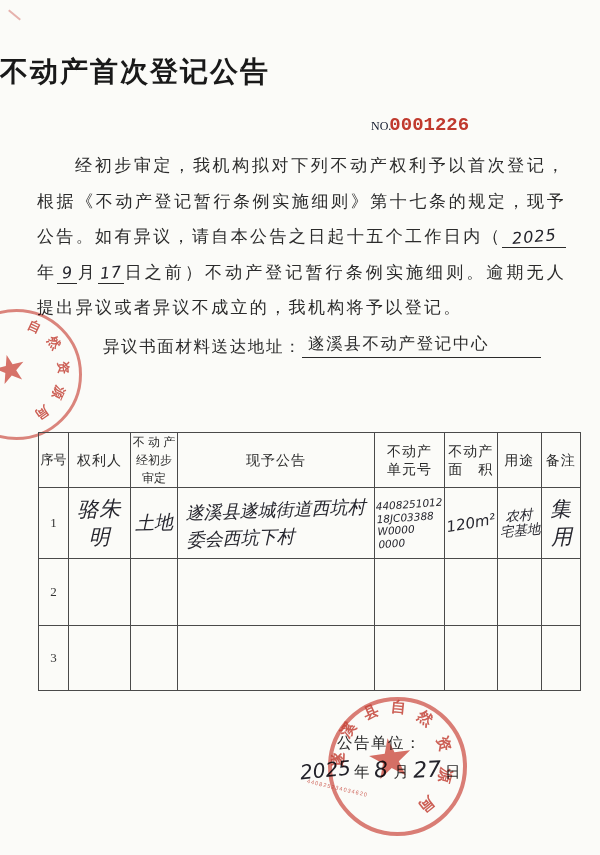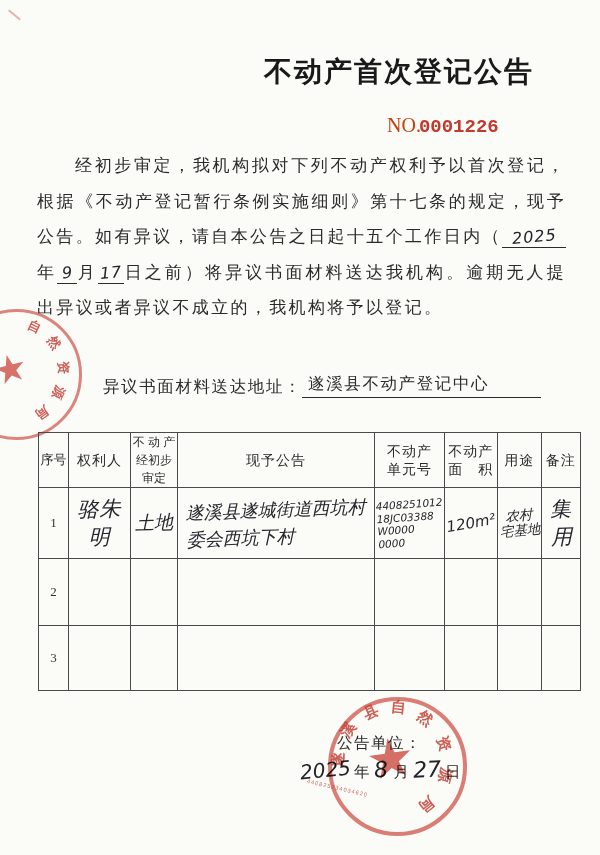--- a/index.html
+++ b/index.html
@@ -7,26 +7,26 @@
     position:relative; width:600px; height:855px; margin:0 auto;
     background:#fbfbf8; overflow:hidden;
     font-family:"Liberation Sans", sans-serif; color:#2d2d2d;
   }
 
   
   .corner-mark { position:absolute; left:7px; top:14px; width:15px; height:2px;
     background:rgba(200,70,60,.4); transform:rotate(40deg); }
 
   
-  .title { position:absolute; left:0; top:53px; width:534px; text-align:right;
+  .title { position:absolute; left:0; top:53px; width:534px; text-align:left;
     font-size:28px; font-weight:bold; letter-spacing:2px; color:#191919; }
 
   
   .no-line { position:absolute; left:371px; top:114px; white-space:nowrap; }
-  .no-label { font-family:"Liberation Serif", serif; font-size:20px; color:#c2410c;margin-left:16px; }
+  .no-label { font-family:"Liberation Serif", serif; font-size:12px; color:#0f172a; }
   .no-number { font-family:"Liberation Mono", monospace; font-size:19px; font-weight:bold;
     color:#c03a2e; margin-left:-2px; }
 
   
   .para { position:absolute; left:37px; top:148px; width:529px;
     font-size:17px; line-height:35.6px; letter-spacing:2.35px;
     text-align:justify; text-indent:38px; color:#2b2b2b; }
   .blank { display:inline-block; border-bottom:1.5px solid #2b2b2b;
     text-indent:0; text-align:center; letter-spacing:1px; line-height:20px; }
   .blank-year { width:64px; }
@@ -35,21 +35,21 @@
   .hw { font-family:"DejaVu Sans", cursive; font-style:italic; color:#23232b; }
   .blank .hw { display:inline-block; transform:rotate(-5deg); font-size:16px; }
 
   
   .address-line { position:absolute; left:103px; top:333px; font-size:16.5px;
     letter-spacing:1.6px; white-space:nowrap; }
   .contact-line { position:absolute; left:191px; top:379px; font-size:16.5px;
     letter-spacing:1.6px; white-space:nowrap; }
   .u-value { display:inline-block; border-bottom:1.5px solid #2b2b2b;
     padding-bottom:2px; vertical-align:bottom; }
-  .address-line .u-value { width:233px; padding-left:6px;margin-top:40px; }
+  .address-line .u-value { width:233px; padding-left:6px; }
   .contact-line .u-value { width:231px; padding-left:4px;
     font-family:"Liberation Serif", serif; font-size:17px; letter-spacing:2px; }
 
   
   .reg-table { position:absolute; left:38px; top:432px; border-collapse:collapse;
     table-layout:fixed; }
   .reg-table td { border:1px solid #4a4a4a; padding:0; text-align:center;
     vertical-align:middle; overflow:visible; }
   .tr-head td { height:46px; font-size:14px; letter-spacing:1px;
     white-space:pre-line; line-height:18px; color:#2b2b2b; }
@@ -122,21 +122,21 @@
 
   <div class="corner-mark"></div>
 
   <div class="title">不动产首次登记公告</div>
 
   <div class="no-line">
     <span class="no-label">NO.</span><span class="no-number">0001226</span>
   </div>
 
   <div class="para">
-    <span>经初步审定，我机构拟对下列不动产权利予以首次登记，根据《不动产登记暂行条例实施细则》第十七条的规定，现予公告。如有异议，请自本公告之日起十五个工作日内（</span><span class="blank blank-year"><span class="hw">2025</span></span><span>年</span><span class="blank blank-month"><span class="hw">9</span></span><span>月</span><span class="blank blank-day"><span class="hw">17</span></span><span>日之前）将异议书面材料送达我机构。逾期无人提出异议或者异议不成立的，我机构将予以登记。</span>
+    <span>经初步审定，我机构拟对下列不动产权利予以首次登记，根据《不动产登记暂行条例实施细则》第十七条的规定，现予公告。如有异议，请自本公告之日起十五个工作日内（</span><span class="blank blank-year"><span class="hw">2025</span></span><span>年</span><span class="blank blank-month"><span class="hw">9</span></span><span>月</span><span class="blank blank-day"><span class="hw">17</span></span><span>日之前）不动产登记暂行条例实施细则。逾期无人提出异议或者异议不成立的，我机构将予以登记。</span>
   </div>
 
   <div class="address-line">
     <span>异议书面材料送达地址：</span><span class="u-value">遂溪县不动产登记中心</span>
   </div>
 
 
   <div class="stamp-part">
     <div class="stamp-circle left-stamp-circle"></div>
     <div class="left-stamp-star">★</div>

